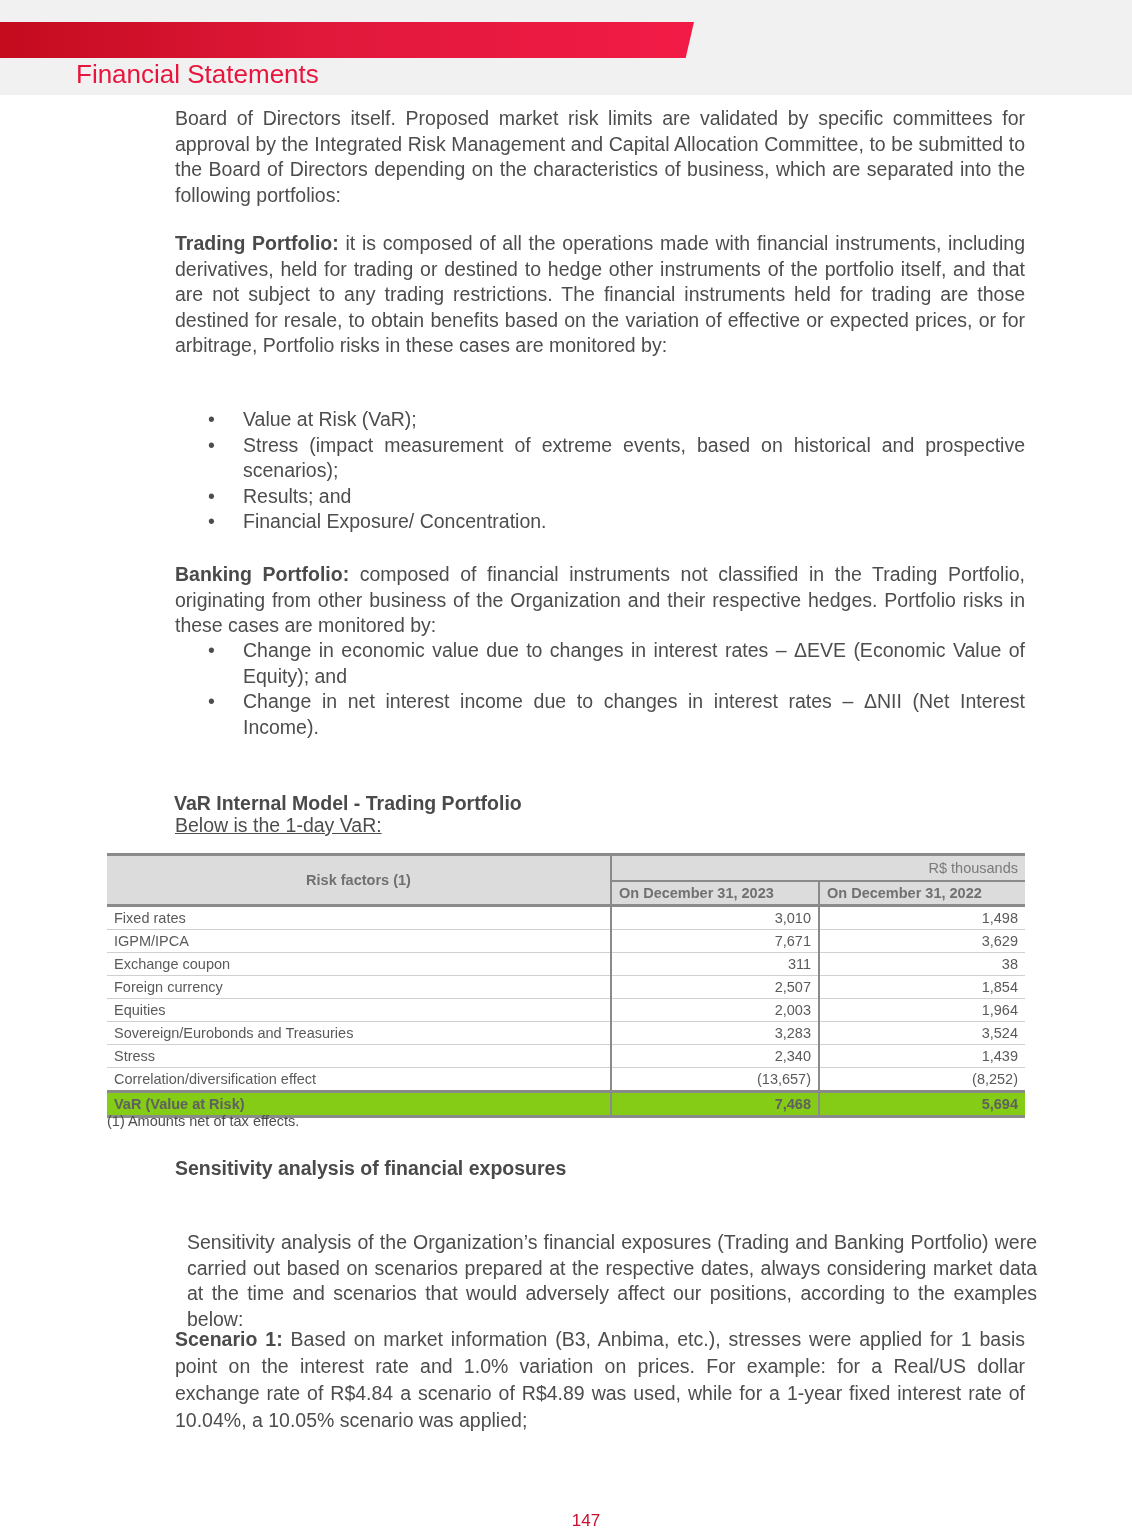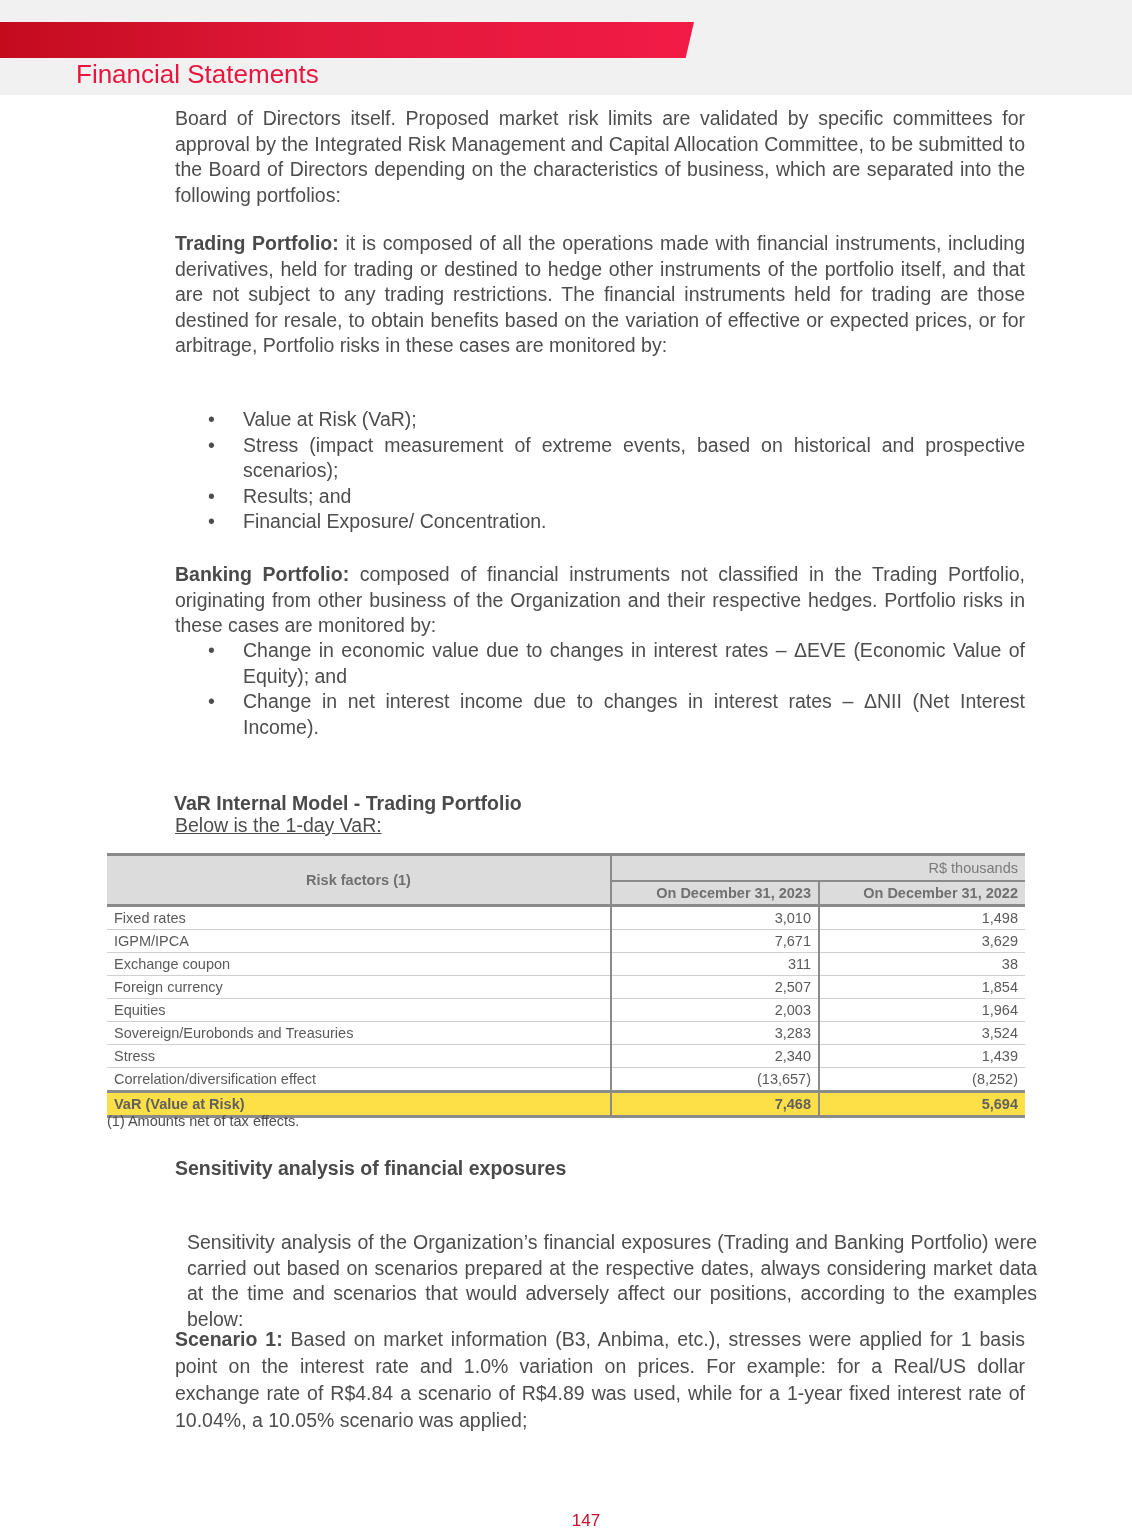--- a/index.html
+++ b/index.html
@@ -28,22 +28,22 @@
       position: absolute; left: 107px; top: 853px; width: 918px; border-collapse: collapse;
       font-size: 14.5px; color: #5a5a5a;
     }
     table.var th { background: #dcdcdc; font-weight: bold; color: #707070; padding: 0 7px; }
     table.var td { padding: 0 7px; height: 22px; border-bottom: 1.5px solid #d0d0d0; }
     table.var td.num { text-align: right; border-left: 2px solid #8a8a8a; }
     table.var tr.head1 th { height: 24px; border-top: 3px solid #8a8a8a; }
     table.var tr.head2 th { height: 22px; border-bottom: 3px solid #8a8a8a; }
     table.var th.risk { border-bottom: 3px solid #8a8a8a; text-align: center; margin-top: 12px; }
     table.var th.unit { text-align: right; font-weight: normal; border-left: 2px solid #8a8a8a; border-bottom: 2px solid #8a8a8a; color: #7a7a7a; }
-    table.var th.col { text-align: right; border-left: 2px solid #8a8a8a; }
-    table.var tr.total td { background: #fde047; font-weight: bold; border-top: 3px solid #8a8a8a; border-bottom: 3px solid #8a8a8a; color: #606060; }
+    table.var th.col { text-align: left; border-left: 2px solid #8a8a8a; }
+    table.var tr.total td { background: #84cc16; font-weight: bold; border-top: 3px solid #8a8a8a; border-bottom: 3px solid #8a8a8a; color: #606060; }
     .footnote { position: absolute; left: 107px; top: 1113px; font-size: 14.5px; color: #4d4d4d; }
     .page-num { position: absolute; left: 0; width: 1172px; top: 1511px; text-align: center; font-size: 17px; color: #c8102e; }
   </style>
 </head>
 <body>
 
 <div class="header-band">
   <div class="header-ribbon"></div>
   <div class="header-title-2">Financial Statements</div>
 </div>

